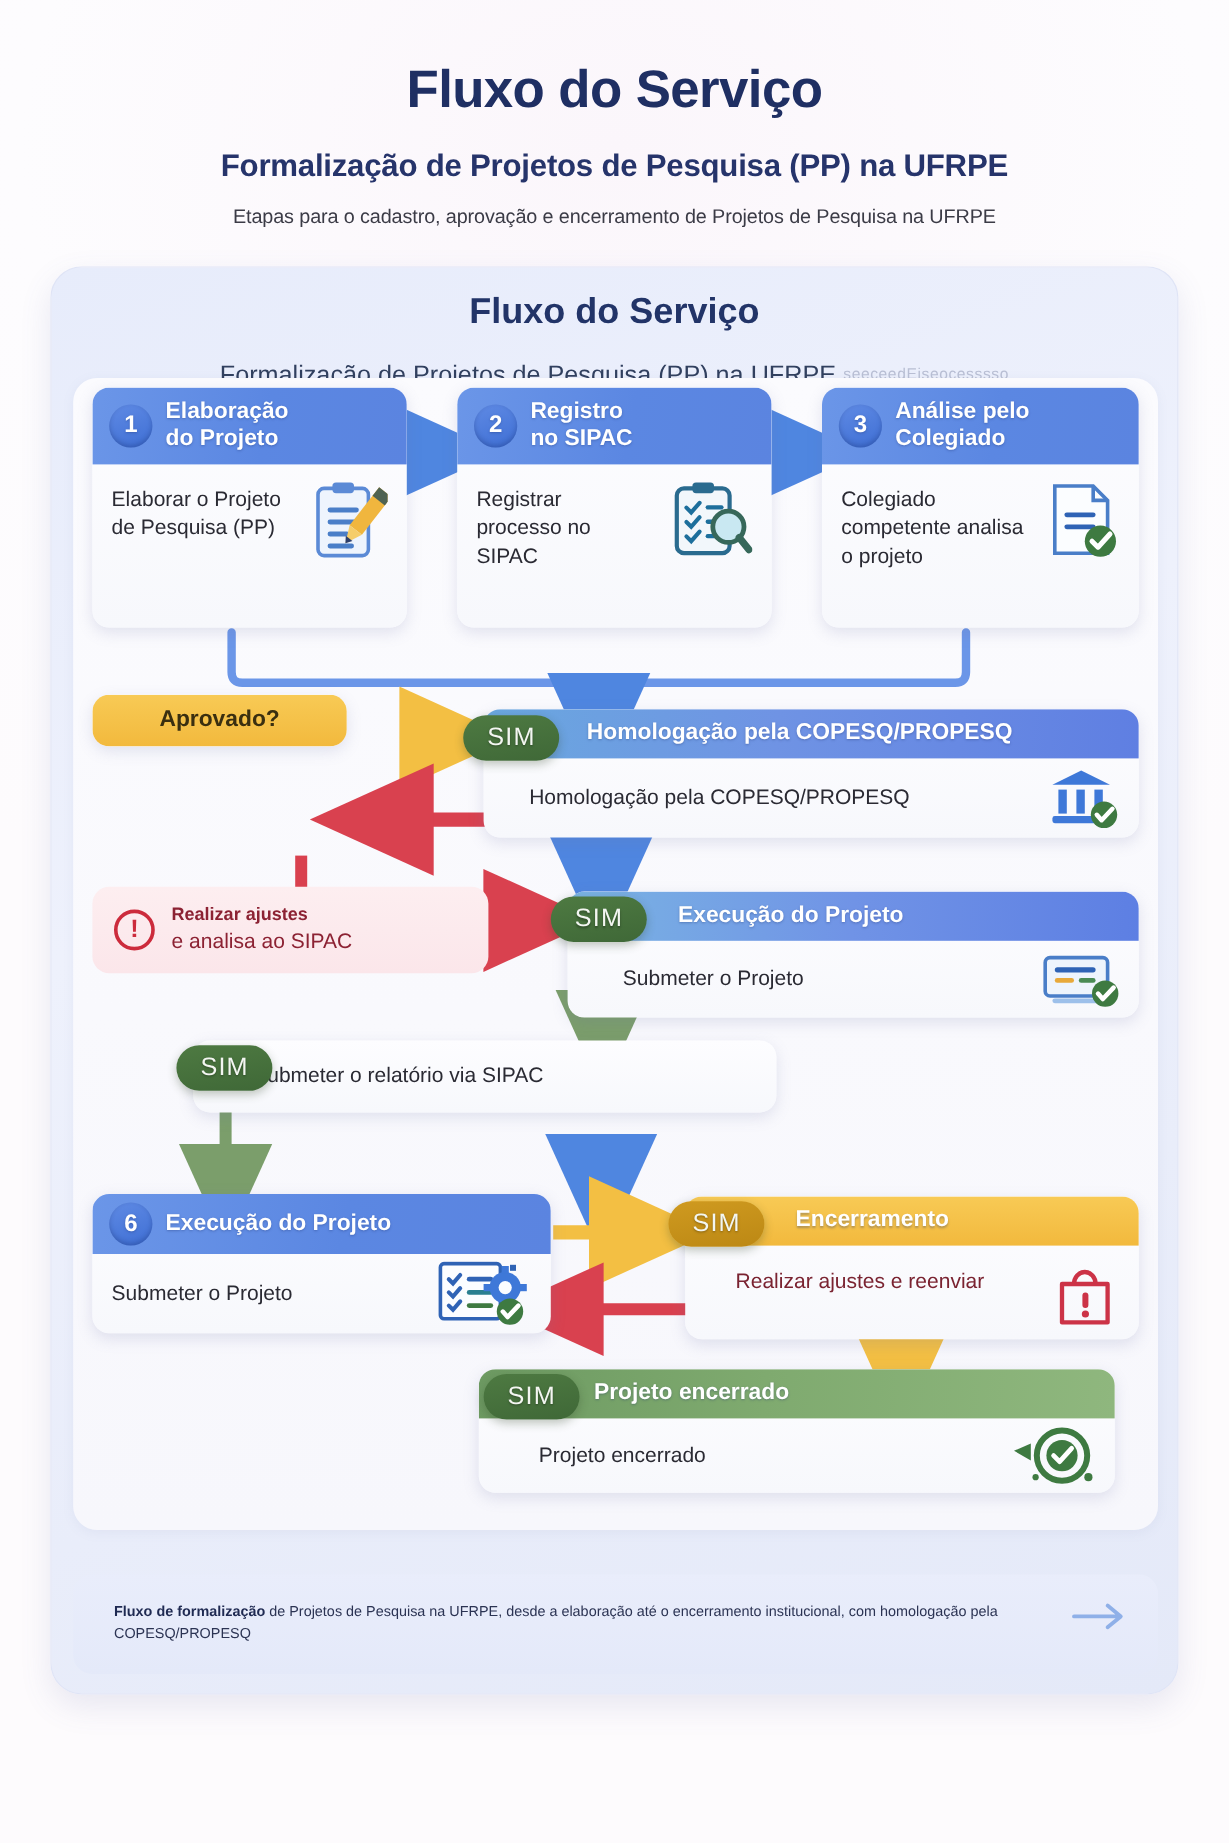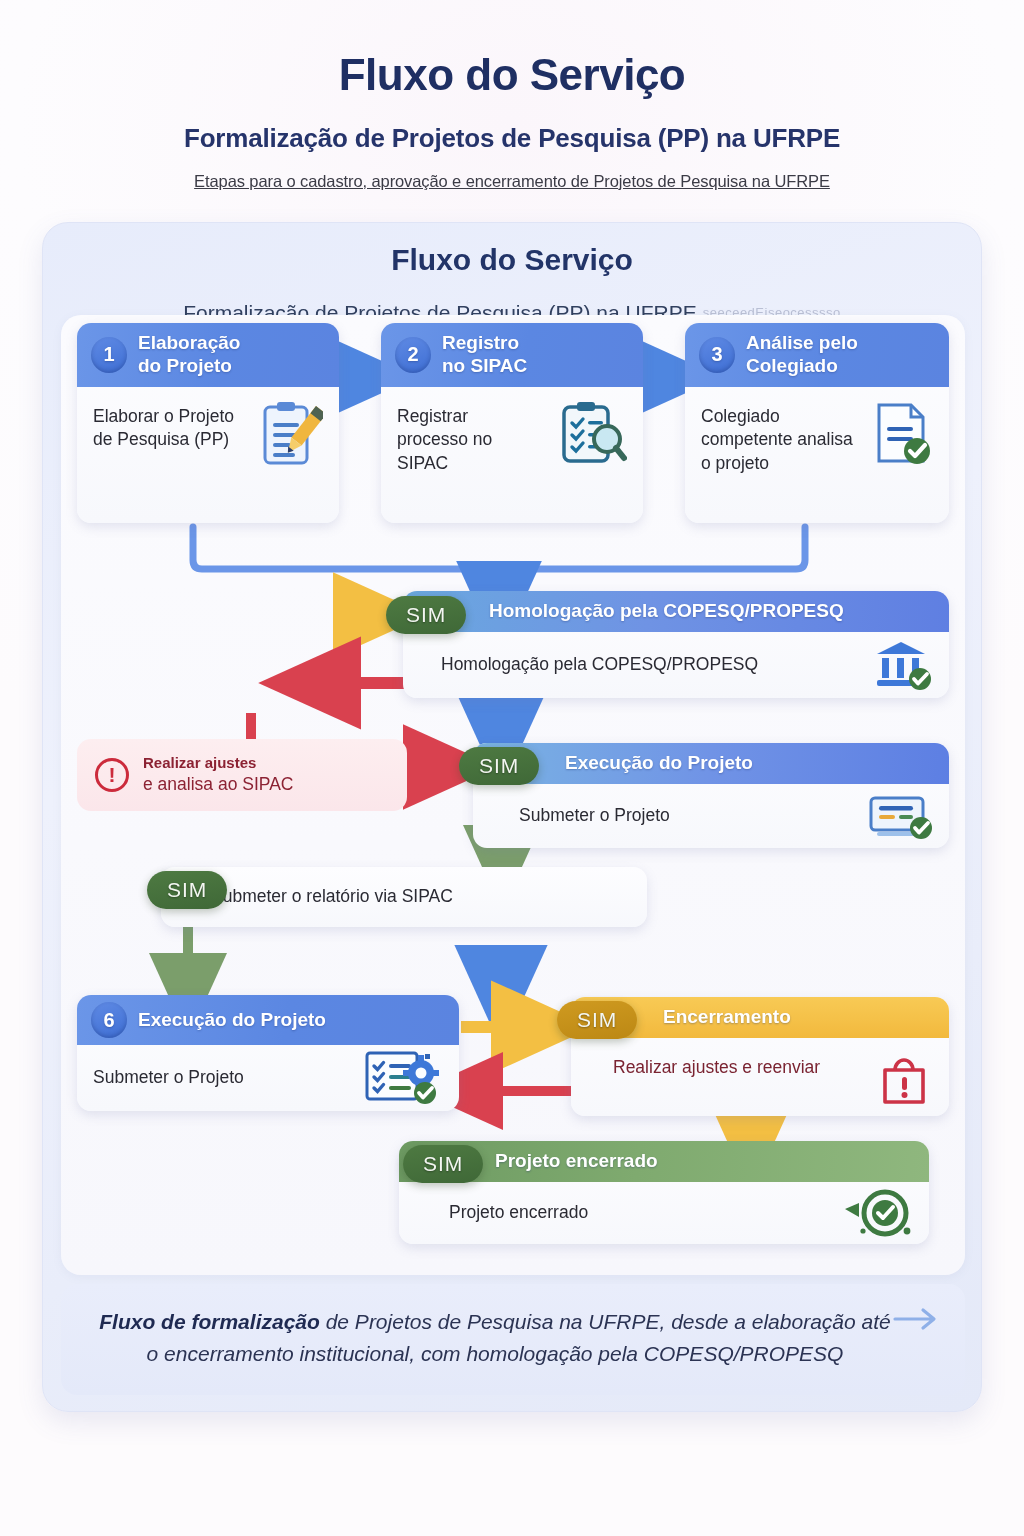--- a/index.html
+++ b/index.html
@@ -23,21 +23,20 @@
   }
   .page-subtitle {
     margin-top: 22px;
     font-size: 26px; font-weight: 600; color: #26346b;
     letter-spacing: -0.2px;
   }
   .page-desc {
     margin-top: 18px;
     font-size: 16.5px; color: #3b3b46; font-weight: 400;
     letter-spacing: -0.1px;
-    text-decoration: underline;
   }
 
   
   .panel {
     position: absolute;
     left: 42px; top: 222px; width: 940px; height: 1190px;
     border-radius: 26px;
     background: linear-gradient(160deg, #e7ecfb 0%, #eef1fc 38%, #e9edfa 70%, #e4e9f8 100%);
     border: 1px solid #dfe4f6;
     box-shadow: 0 10px 26px rgba(90,100,160,.13);
@@ -131,22 +130,22 @@
 
   
   .wires { position: absolute; inset: 0; pointer-events: none; }
 
   
   .footer {
     position: absolute; left: 18px; bottom: 16px; width: 904px;
     border-radius: 16px;
     background: linear-gradient(180deg, #e9edfb 0%, #e4e9f9 100%);
     padding: 22px 70px 24px 34px;
-    text-align: center;
-    color: #2b3353; font-size: 21px; line-height: 1.55; font-style: italic;
+    text-align: left;
+    color: #2b3353; font-size: 12px; line-height: 1.55;
   }
   .footer b { color: #1f2a52; font-weight: 700; }
   .footer-arrow {
     position: absolute; right: 26px; top: 22px;
     width: 46px; height: 26px;
   }
 
   
   .ico { flex: 0 0 auto; display: block; }
 </style>
@@ -282,20 +281,23 @@
               <rect x="14" y="26" width="26" height="4" rx="2"></rect>
               <rect x="14" y="36" width="26" height="4" rx="2"></rect>
             </g>
           <circle cx="44" cy="50" r="13" fill="#3e7a41"></circle>
           <path d="M37,50 l5,5 l10,-11" fill="none" stroke="#fff" stroke-width="4.2" stroke-linecap="round" stroke-linejoin="round"></path>
         </svg>
       </div>
     </div>
 
     <div class="card" style="left:16px; top:264px; width:212px;">
+      <div class="card-head head-yellow" style="justify-content:center; padding:10px 14px;">
+        <span class="head-text" style="color:#3a2f10; text-shadow:none;">Aprovado?</span>
+      </div>
     </div>
 
     <div class="sim-pill sim-green" style="left:325px; top:281px;">
       <span>SIM</span>
     </div>
 
     <div class="card" style="left:342px; top:276px; width:546px;">
       <div class="card-head head-blue2" style="padding:9px 14px 9px 86px;">
         <span class="head-text">Homologação pela COPESQ/PROPESQ</span>
       </div>

